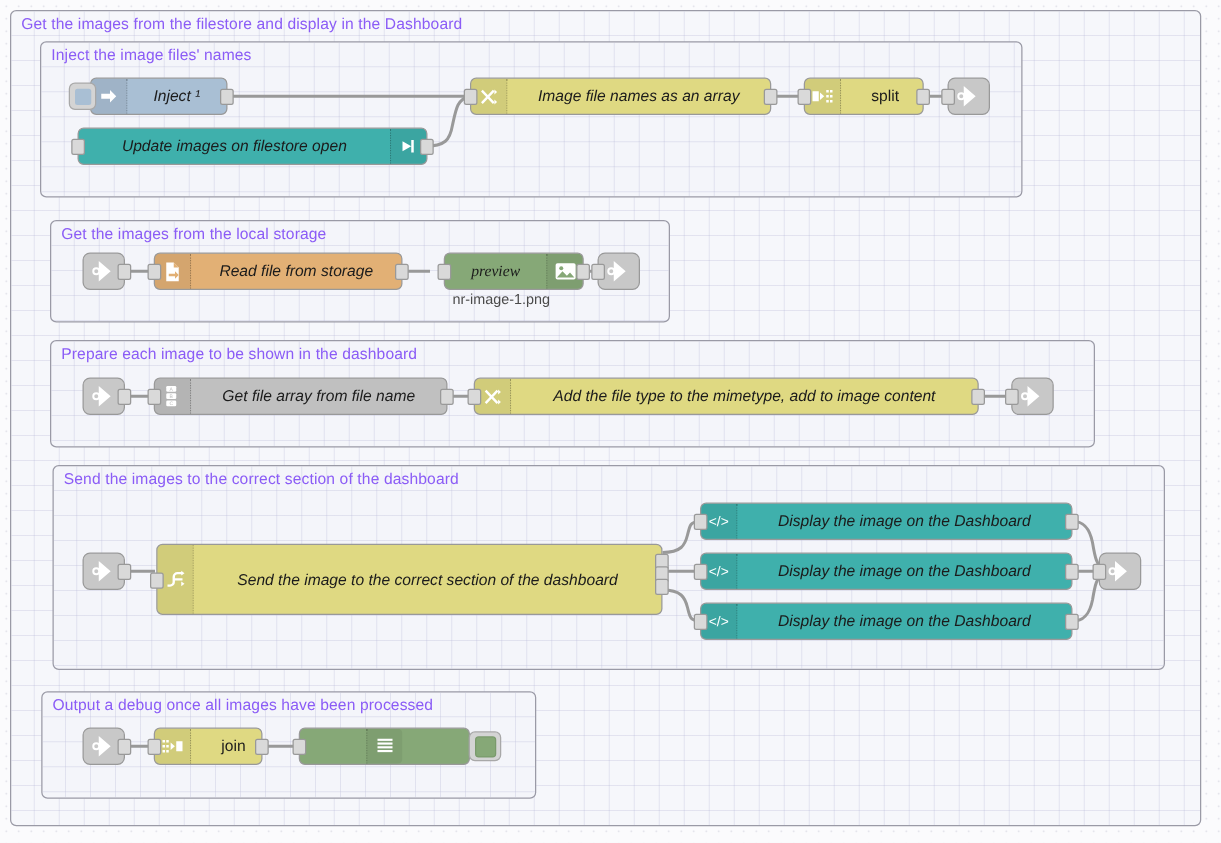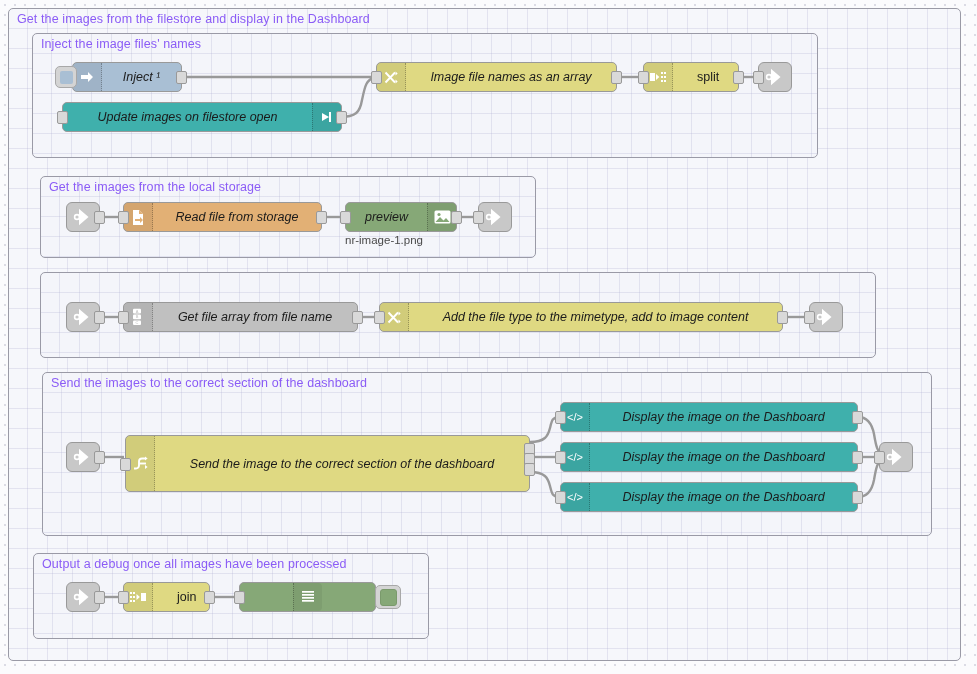--- a/index.html
+++ b/index.html
@@ -140,20 +140,21 @@
     display:flex;align-items:center;justify-content:center;
   }
   .debug-btn i{display:block;width:15px;height:15px;background:#86a877;border-radius:3px;border:1px solid #7a9a6c;}
 
   
   .sublabel{
     position:absolute;
     font-size:11.5px;
     color:#4a4a4a;
     white-space:nowrap;
+    text-align:center;
   }
 
   svg.gi{display:block;}
 </style>
 </head>
 <body>
 
 <div id="canvas">
 
   <div class="group" style="left:8px;top:8px;width:953px;height:653px;">
@@ -166,20 +167,21 @@
     <div class="group-label">Inject the image files' names</div>
   </div>
 
   <div class="group inner" style="left:40px;top:176px;width:496px;height:82px;">
     <div class="gridfill"></div>
     <div class="group-label">Get the images from the local storage</div>
   </div>
 
   <div class="group inner" style="left:40px;top:272px;width:836px;height:86px;">
     <div class="gridfill"></div>
+    <div class="group-label">Prepare each image to be shown in the dashboard</div>
   </div>
 
   <div class="group inner" style="left:42px;top:372px;width:890px;height:164px;">
     <div class="gridfill"></div>
     <div class="group-label">Send the images to the correct section of the dashboard</div>
   </div>
 
   <div class="group inner" style="left:33px;top:553px;width:396px;height:86px;">
     <div class="gridfill"></div>
     <div class="group-label">Output a debug once all images have been processed</div>
@@ -300,21 +302,21 @@
       <svg class="gi" width="16" height="17" viewBox="0 0 16 17">
         <path d="M3 1 h6 l4 4 v11 H3 Z" fill="#ffffff"></path>
         <path d="M9 1 v4 h4 z" fill="#e2b075"></path>
         <path d="M5 10 h5 v-2 l3 3 -3 3 v-2 H5 Z" fill="#e2b075"></path>
       </svg>
     </div>
     <div class="label">Read file from storage</div>
     <div class="port out"></div>
   </div>
 
-  <div class="node n-green" style="left:345px;top:202px;width:112px;">
+  <div class="node n-green" style="left:355px;top:202px;width:112px;font-family:Liberation Serif, serif;">
     <div class="port in"></div>
     <div class="label">preview</div>
     <div class="icon-box right">
       <svg class="gi" width="19" height="16" viewBox="0 0 19 16">
         <rect x="1.5" y="1.5" width="16" height="13" rx="1.5" fill="#ffffff"></rect>
         <circle cx="6" cy="5.5" r="1.6" fill="#86a877"></circle>
         <path d="M2.5 13 l4.5 -5 3.5 3.5 2.5 -2.5 3.5 4 z" fill="#86a877"></path>
       </svg>
     </div>
     <div class="port out"></div>

